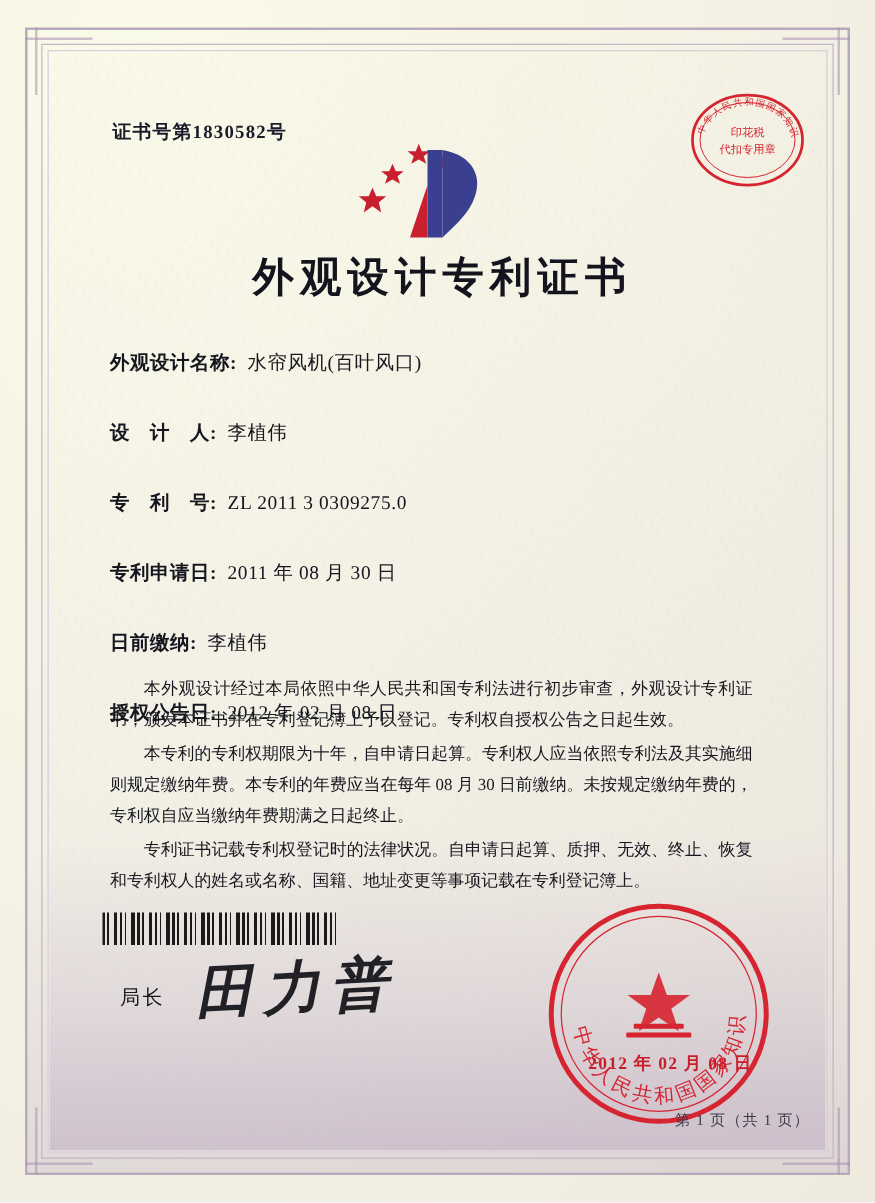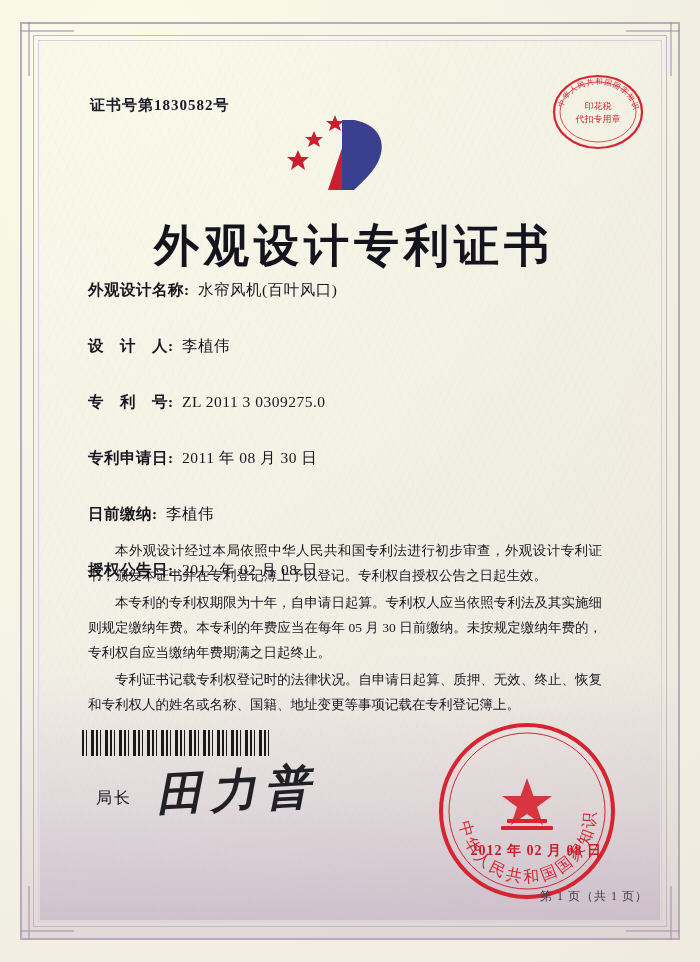--- a/index.html
+++ b/index.html
@@ -132,26 +132,25 @@
     width: 96px;
     height: 80px;
   }
 
   .title {
     position: absolute;
     left: 0;
     right: 0;
     top: 130px;
     text-align: center;
-    font-size: 45px;
+    font-size: 33px;
     font-weight: bold;
     letter-spacing: 5px;
     color: #14141e;
     font-family: "DejaVu Serif", "Liberation Serif", serif;
-    margin-top: 16px;
   }
 
   .fields {
     position: absolute;
     left: 28px;
     right: 10px;
     top: 210px;
   }
   .field-row {
     font-size: 15.5px;
@@ -326,21 +325,21 @@
         <span class="field-value">李植伟</span>
       </div>
       <div class="field-row">
         <span class="field-label">授权公告日:</span>
         <span class="field-value">2012 年 02 月 08 日</span>
       </div>
     </div>
 
     <div class="paragraphs">
       <p>本外观设计经过本局依照中华人民共和国专利法进行初步审查，外观设计专利证书，颁发本证书并在专利登记簿上予以登记。专利权自授权公告之日起生效。</p>
-      <p>本专利的专利权期限为十年，自申请日起算。专利权人应当依照专利法及其实施细则规定缴纳年费。本专利的年费应当在每年 05 月 30 日前缴纳。未按规定缴纳年费的，专利权自应当缴纳年费期满之日起终止。</p>
+      <p>本专利的专利权期限为十年，自申请日起算。专利权人应当依照专利法及其实施细则规定缴纳年费。本专利的年费应当在每年 08 月 30 日前缴纳。未按规定缴纳年费的，专利权自应当缴纳年费期满之日起终止。</p>
       <p>专利证书记载专利权登记时的法律状况。自申请日起算、质押、无效、终止、恢复和专利权人的姓名或名称、国籍、地址变更等事项记载在专利登记簿上。</p>
     </div>
 
     <div class="barcode"></div>
 
     <div class="director">局长</div>
     <div class="signature">田力普</div>
 
     <div class="seal-main">
       <svg width="190" height="190" viewBox="0 0 190 190">

